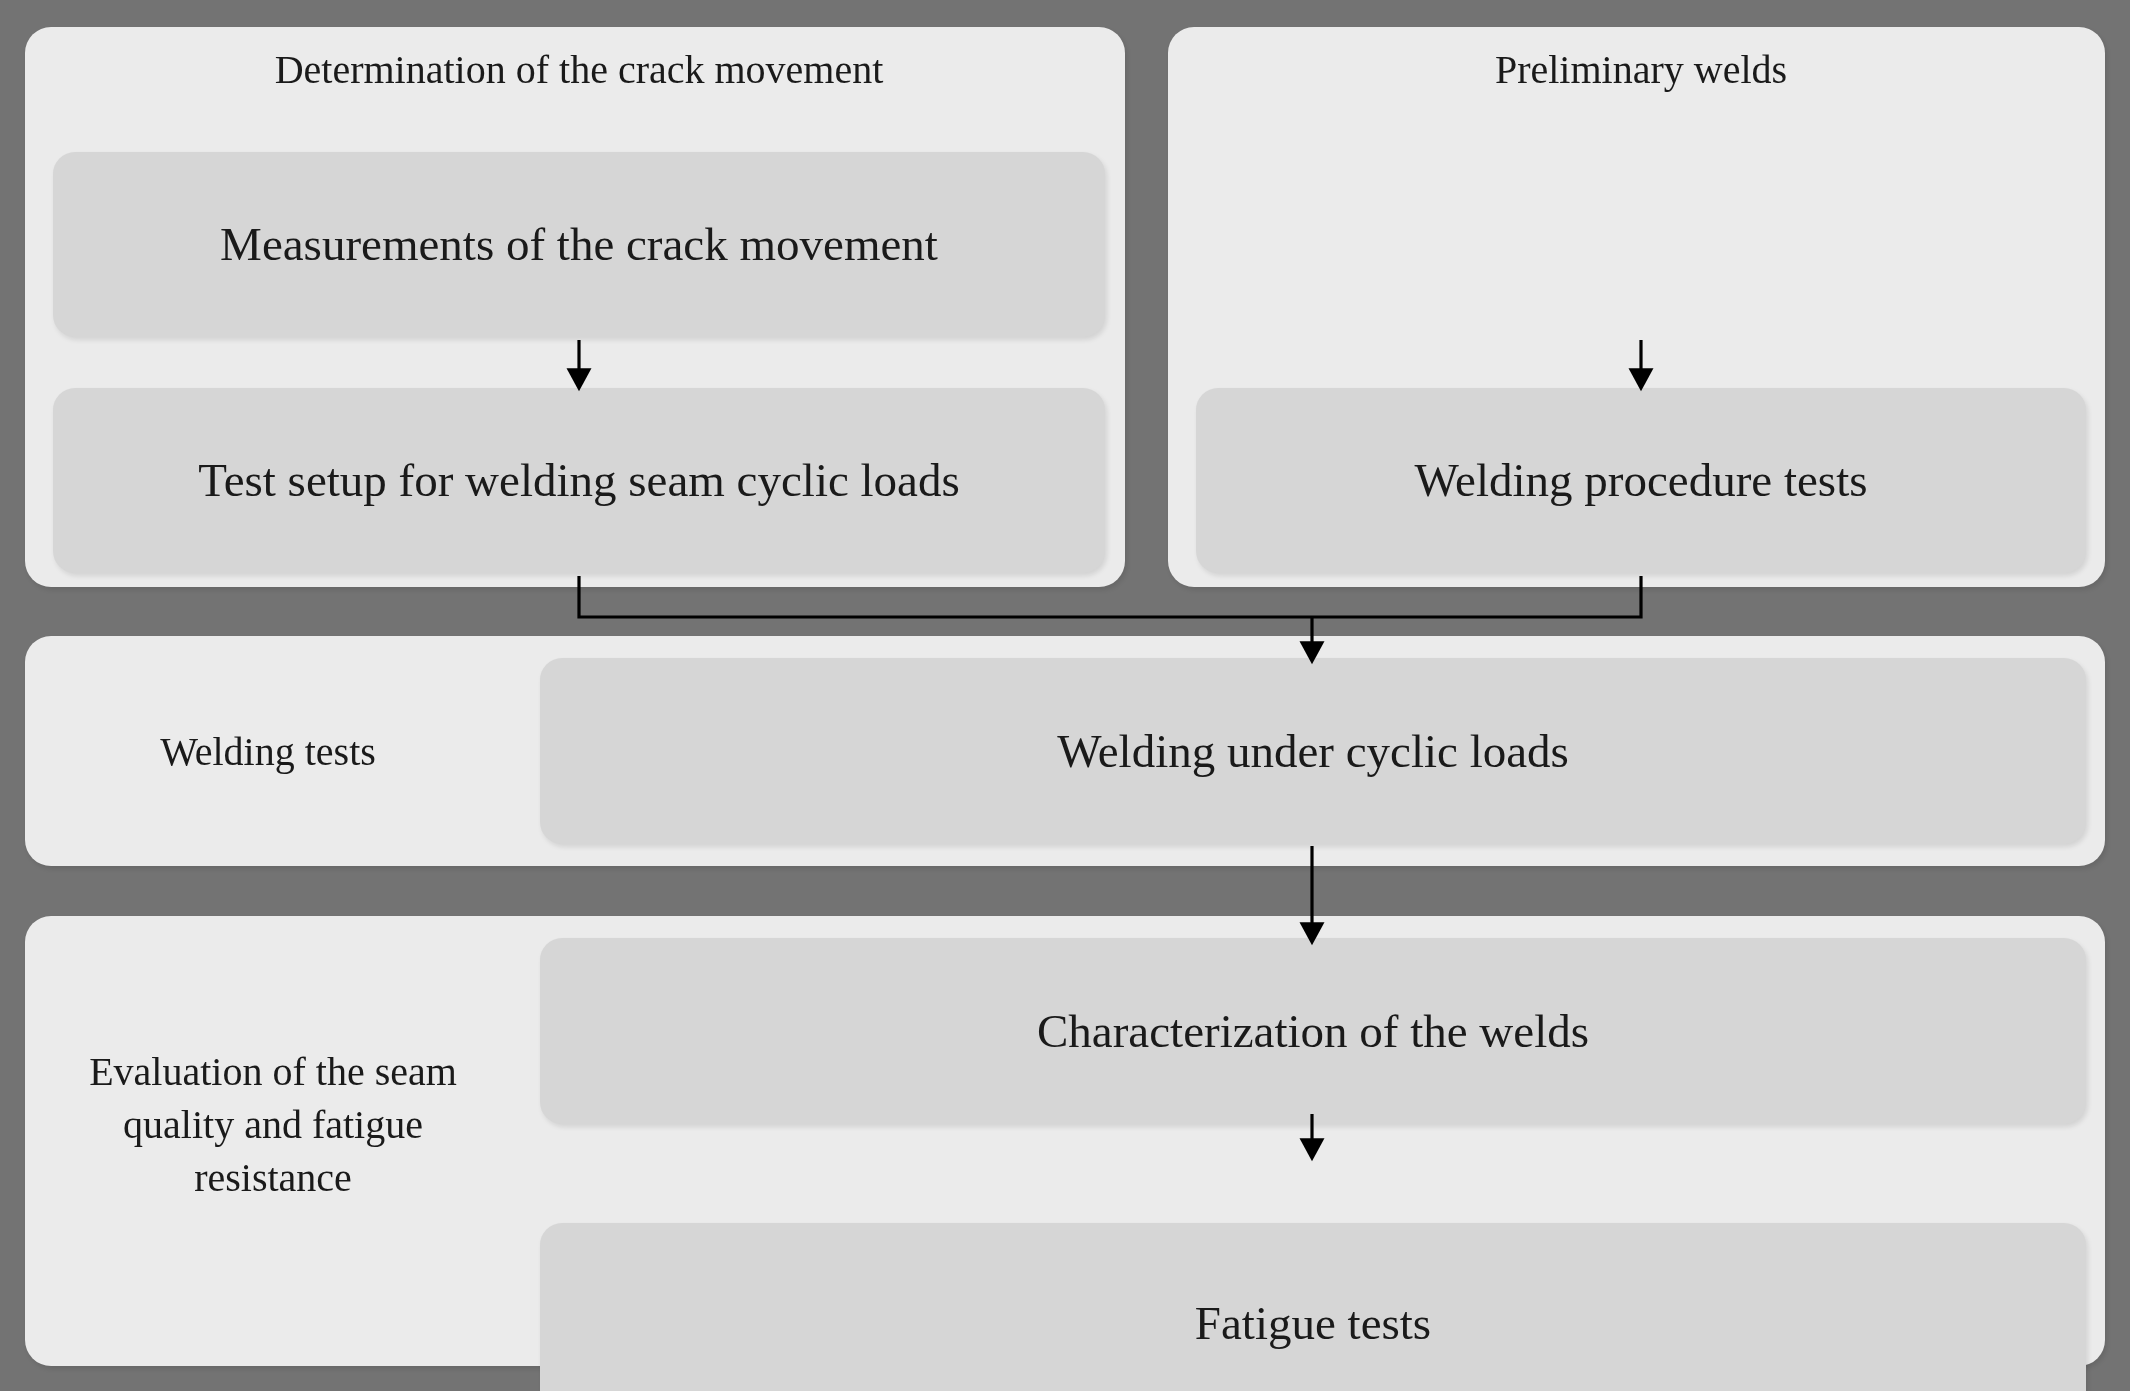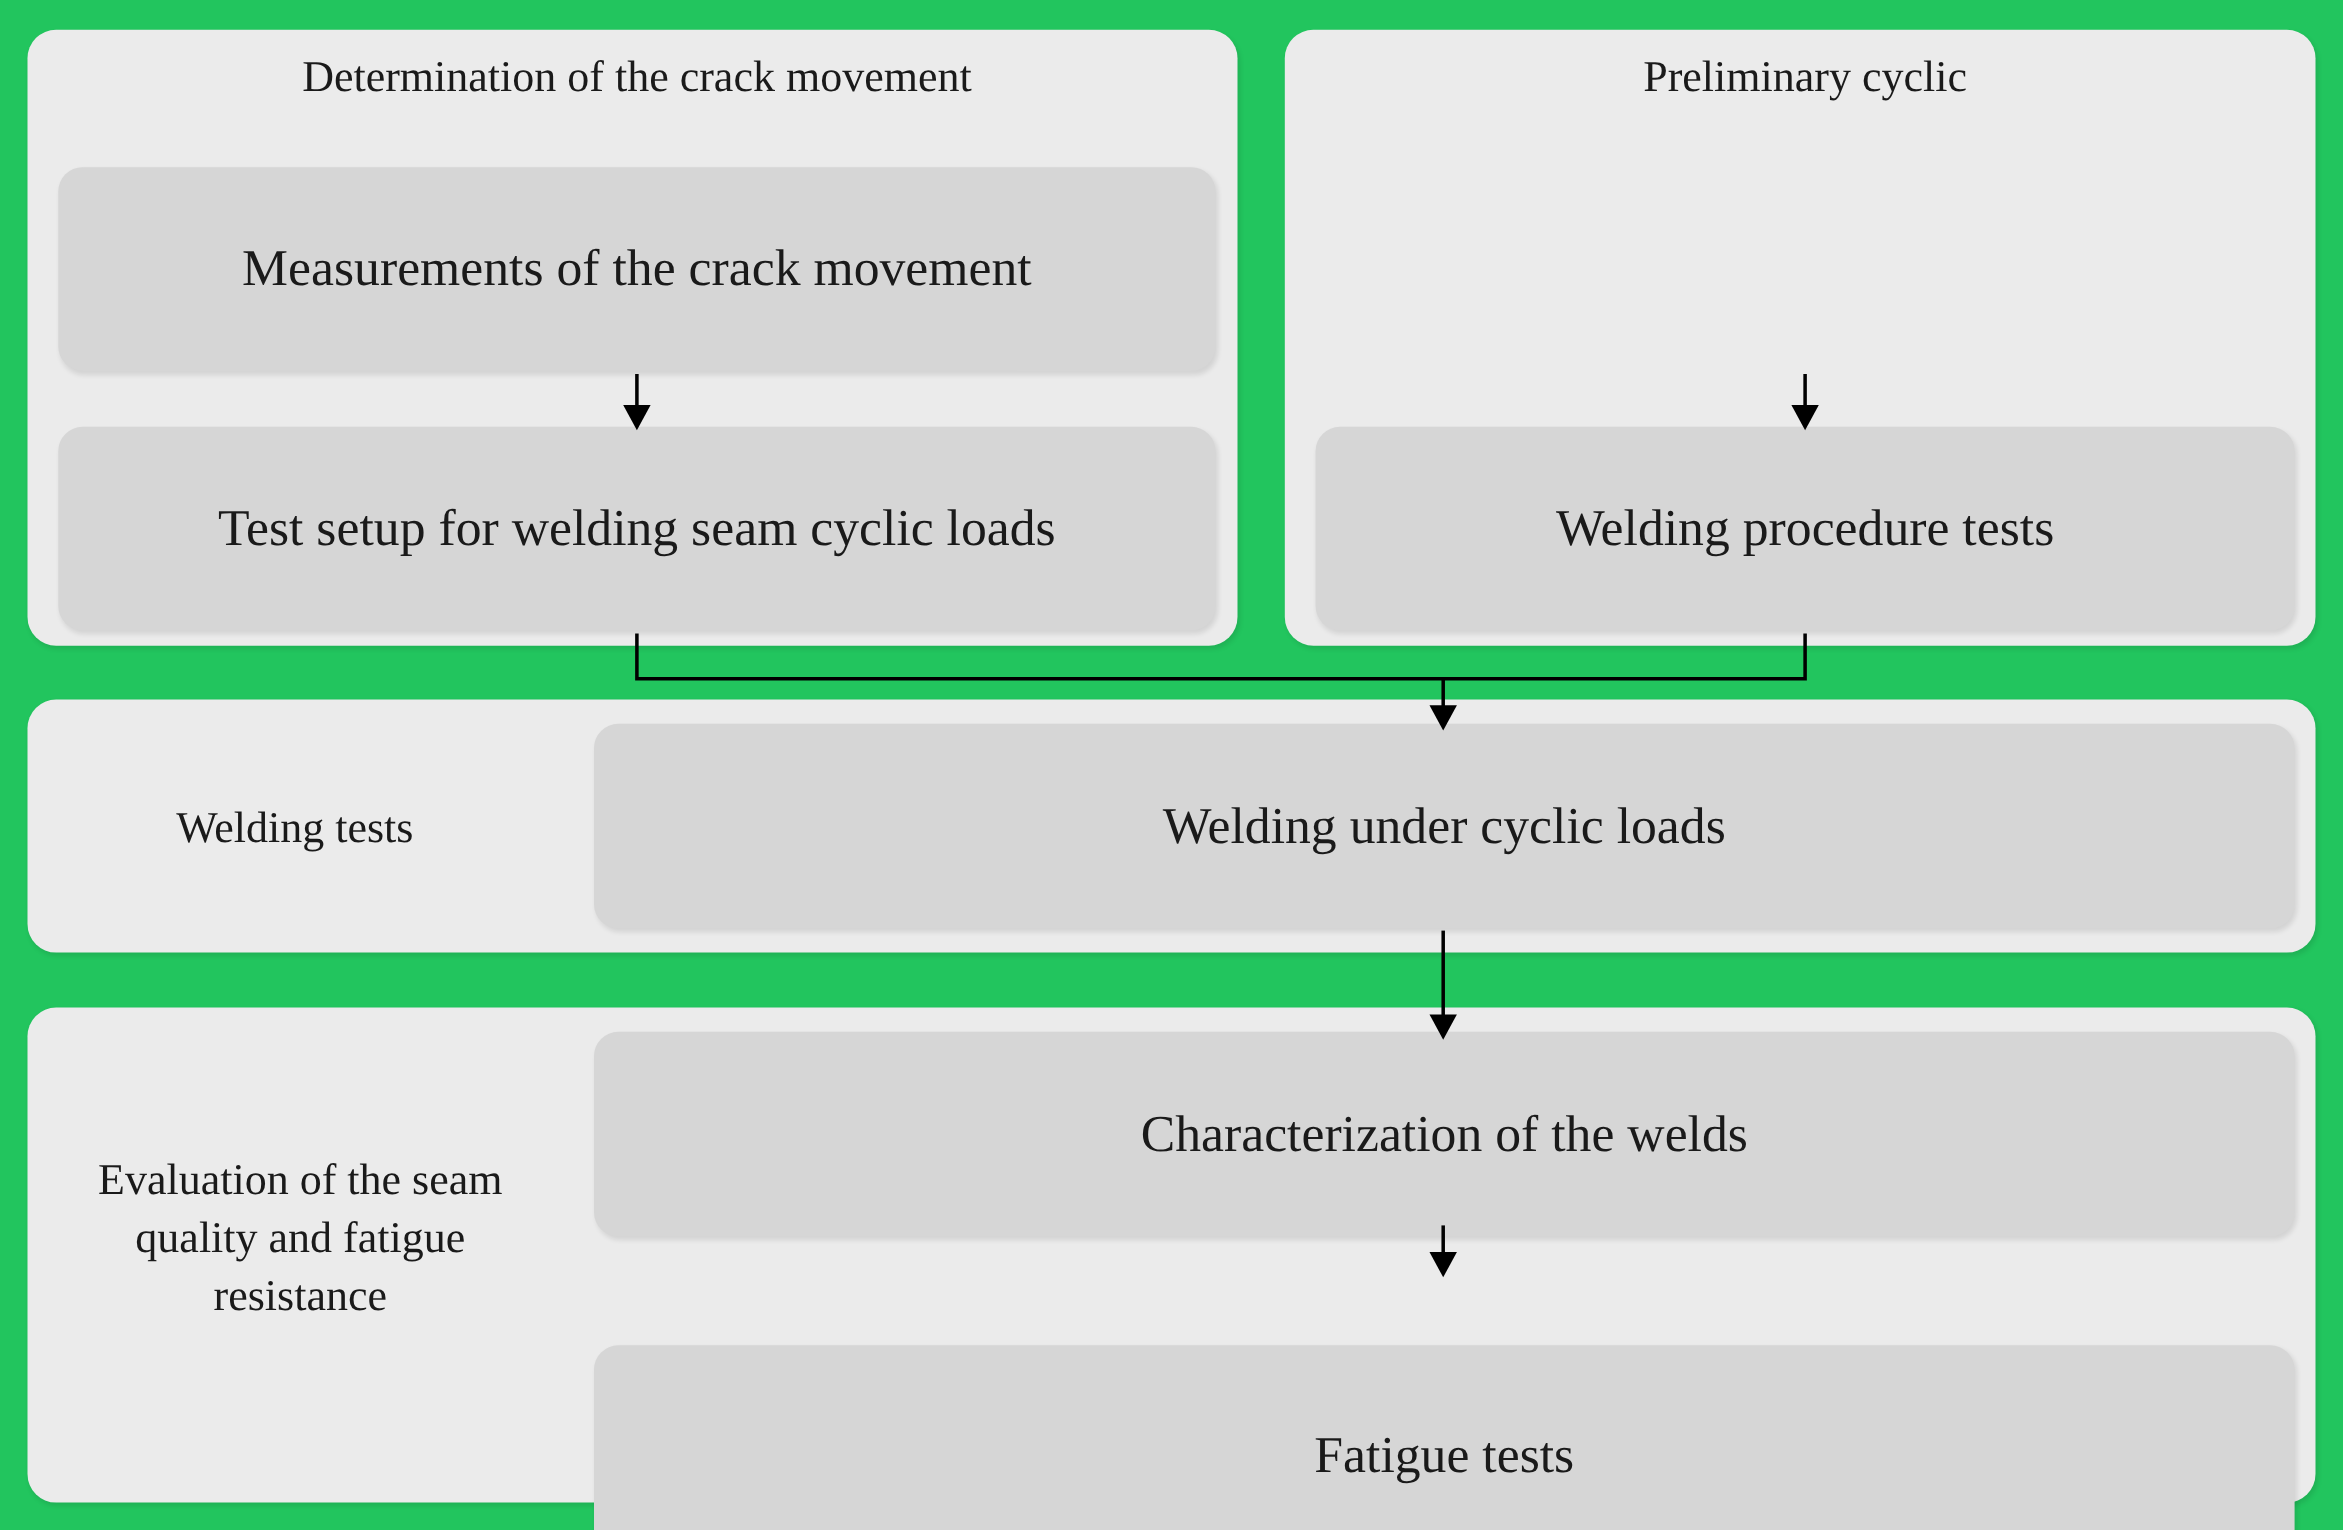--- a/index.html
+++ b/index.html
@@ -9,21 +9,21 @@
   }
   body {
     font-family: "Liberation Serif", "DejaVu Serif", serif;
     color: #1a1a1a;
   }
 
   #canvas {
     position: relative;
     width: 2130px;
     height: 1391px;
-    background: #22c55e;
+    background: #737373;
     overflow: hidden;
   }
 
   
   .panel {
     position: absolute;
     background: #ebebeb;
     border-radius: 26px;
     box-shadow: 2px 3px 5px rgba(0,0,0,0.10);
   }
@@ -96,21 +96,21 @@
   <div class="panel" id="panel-crack"></div>
 
   <div class="panel-title fs-head" id="title-crack">Determination of the crack movement</div>
 
   <div class="node fs-node" id="node-measure">Measurements of the crack movement</div>
 
   <div class="node fs-node" id="node-testsetup">Test setup for welding seam cyclic loads</div>
 
   <div class="panel" id="panel-prelim"></div>
 
-  <div class="panel-title fs-head" id="title-prelim">Preliminary cyclic</div>
+  <div class="panel-title fs-head" id="title-prelim">Preliminary welds</div>
 
 
   <div class="node fs-node" id="node-wpt">Welding procedure tests</div>
 
   <div class="panel" id="panel-weldtests"></div>
 
   <div class="side-label fs-side" id="label-weldtests">Welding tests</div>
 
   <div class="node fs-node" id="node-weldcyclic">Welding under cyclic loads</div>
 

